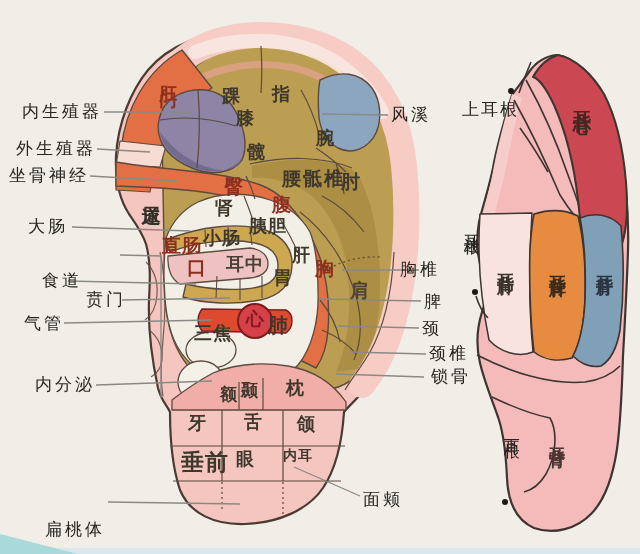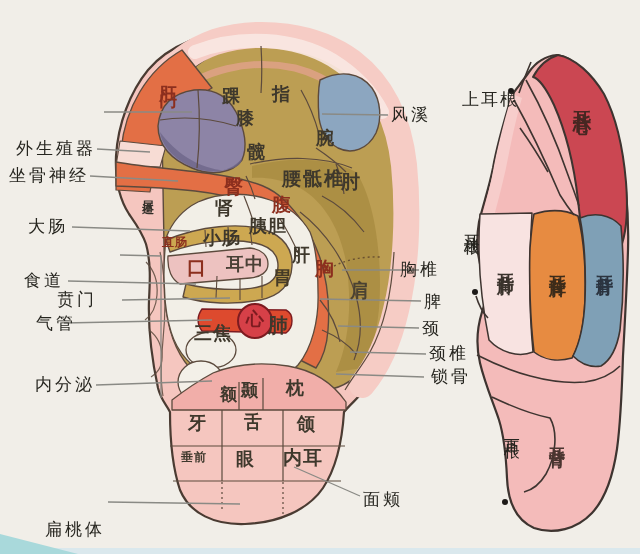--- a/index.html
+++ b/index.html
@@ -5,21 +5,21 @@
   html,body{margin:0;padding:0;}
   .canvas{position:relative;width:640px;height:554px;background:#f1eee8;overflow:hidden;
           font-family:"Liberation Sans","DejaVu Sans",sans-serif;}
   .canvas svg{position:absolute;left:0;top:0;}
   .lbl{position:absolute;white-space:nowrap;color:#26251f;font-size:17px;font-weight:500;
        letter-spacing:3px;line-height:1.05;}
   .zl{position:absolute;white-space:nowrap;color:#3e382c;font-size:18px;font-weight:600;
       letter-spacing:1px;line-height:1.0;}
   .v{writing-mode:vertical-rl;text-orientation:upright;}
   .red{color:#8c2f1e;}
-  .sm{font-size:12px;letter-spacing:1px;}
+  .sm{font-size:19px;letter-spacing:1px;}
 </style>
 </head>
 <body>
 
 <div class="canvas">
 
 <svg width="640" height="554" viewBox="0 0 640 554">
 
   <rect x="0" y="548" width="640" height="6" fill="#d5e6ee" opacity="0.8"></rect>
   <polygon points="0,534 78,554 0,554" fill="#a9d9db"></polygon>
@@ -142,26 +142,27 @@
     <path d="M322,114 L388,115"></path>
     <path d="M342,270 L419,270"></path>
     <path d="M320,299 L421,301"></path>
     <path d="M338,326 L419,328"></path>
     <path d="M350,352 L426,354"></path>
     <path d="M336,374 L424,377"></path>
     <path d="M294,467 L360,496"></path>
   </g>
 </svg>
 
+<div class="lbl" style="left:22px;top:103px">内生殖器</div>
 <div class="lbl" style="left:9px;top:167px">坐骨神经</div>
 <div class="lbl" style="left:16px;top:140px">外生殖器</div>
 <div class="lbl" style="left:28px;top:218px">大肠</div>
-<div class="lbl" style="left:24px;top:272px">食道</div>
-<div class="lbl" style="left:57px;top:291px">贲门</div>
-<div class="lbl" style="left:36px;top:315px">气管</div>
+<div class="lbl" style="left:42px;top:272px">食道</div>
+<div class="lbl" style="left:86px;top:291px">贲门</div>
+<div class="lbl" style="left:24px;top:315px">气管</div>
 <div class="lbl" style="left:35px;top:376px">内分泌</div>
 <div class="lbl" style="left:45px;top:521px">扁桃体</div>
 
 <div class="lbl" style="left:391px;top:106px">风溪</div>
 <div class="lbl" style="left:400px;top:261px">胸椎</div>
 <div class="lbl" style="left:424px;top:293px">脾</div>
 <div class="lbl" style="left:422px;top:320px">颈</div>
 <div class="lbl" style="left:429px;top:345px">颈椎</div>
 <div class="lbl" style="left:431px;top:368px">锁骨</div>
 <div class="lbl" style="left:363px;top:491px">面颊</div>
@@ -189,25 +190,25 @@
 <div class="zl" style="left:350px;top:281px;font-size:19px;color:#4a4232">肩</div>
 <div class="zl" style="left:246px;top:310px;color:#7c1b20">心</div>
 <div class="zl" style="left:268px;top:315px;font-size:20px">肺</div>
 <div class="zl" style="left:194px;top:324px">三焦</div>
 <div class="zl" style="left:220px;top:386px;font-size:17px">额</div>
 <div class="zl" style="left:241px;top:382px;font-size:17px">颞</div>
 <div class="zl" style="left:286px;top:379px">枕</div>
 <div class="zl" style="left:188px;top:414px">牙</div>
 <div class="zl" style="left:244px;top:413px">舌</div>
 <div class="zl" style="left:297px;top:415px">颌</div>
-<div class="zl" style="left:181px;top:451px;font-size:12px">垂前</div>
+<div class="zl" style="left:181px;top:451px;font-size:23px">垂前</div>
 <div class="zl" style="left:236px;top:450px">眼</div>
-<div class="zl" style="left:283px;top:448px;font-size:19px">内耳</div>
-
-<div class="lbl" style="left:462px;top:91px;letter-spacing:2px">上耳根</div>
+<div class="zl" style="left:283px;top:448px;font-size:14px">内耳</div>
+
+<div class="lbl" style="left:462px;top:101px;letter-spacing:2px">上耳根</div>
 <div class="lbl v" style="left:463px;top:222px;font-size:16px;letter-spacing:2px">耳迷根</div>
 <div class="lbl v" style="left:503px;top:426px;font-size:16px;letter-spacing:2px">下耳根</div>
 <div class="zl v" style="left:573px;top:96px;letter-spacing:3px;color:#472722">耳背心</div>
 <div class="zl v" style="left:497px;top:260px;font-size:17px;letter-spacing:2px;color:#3a332c">耳背肺</div>
 <div class="zl v" style="left:549px;top:262px;font-size:17px;letter-spacing:2px;color:#3d2c1a">耳背脾</div>
 <div class="zl v" style="left:596px;top:262px;font-size:17px;letter-spacing:2px;color:#2b3440">耳背肝</div>
 <div class="zl v" style="left:549px;top:435px;font-size:16px;letter-spacing:2px;color:#4a3530">耳背肾</div>
 
 </div>
 

